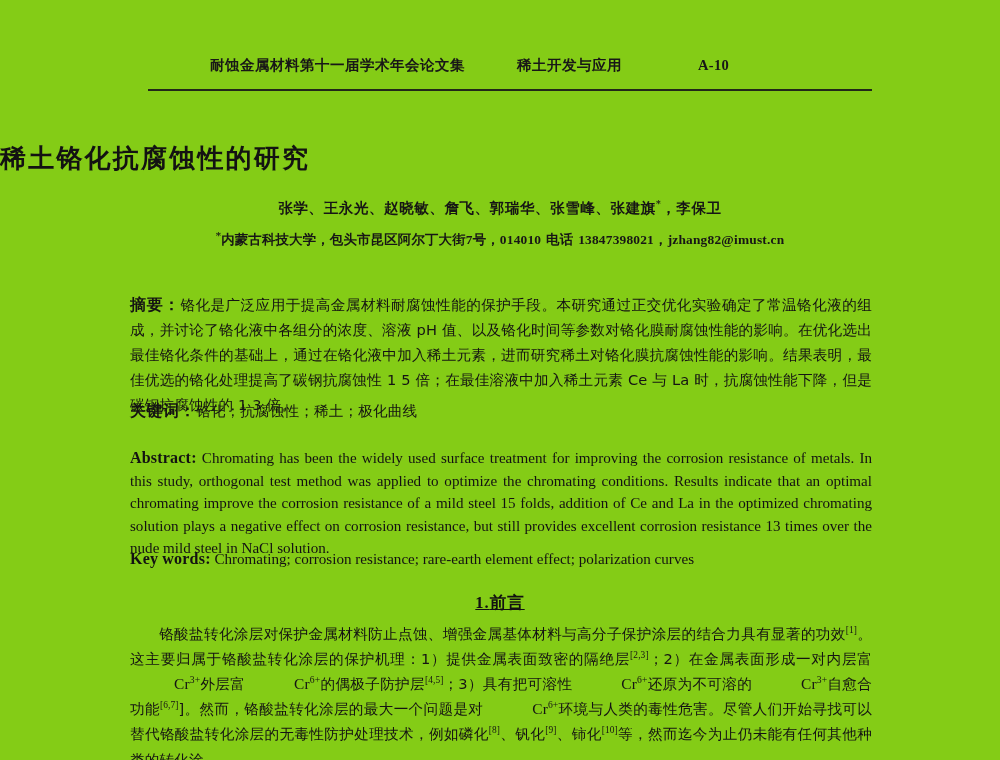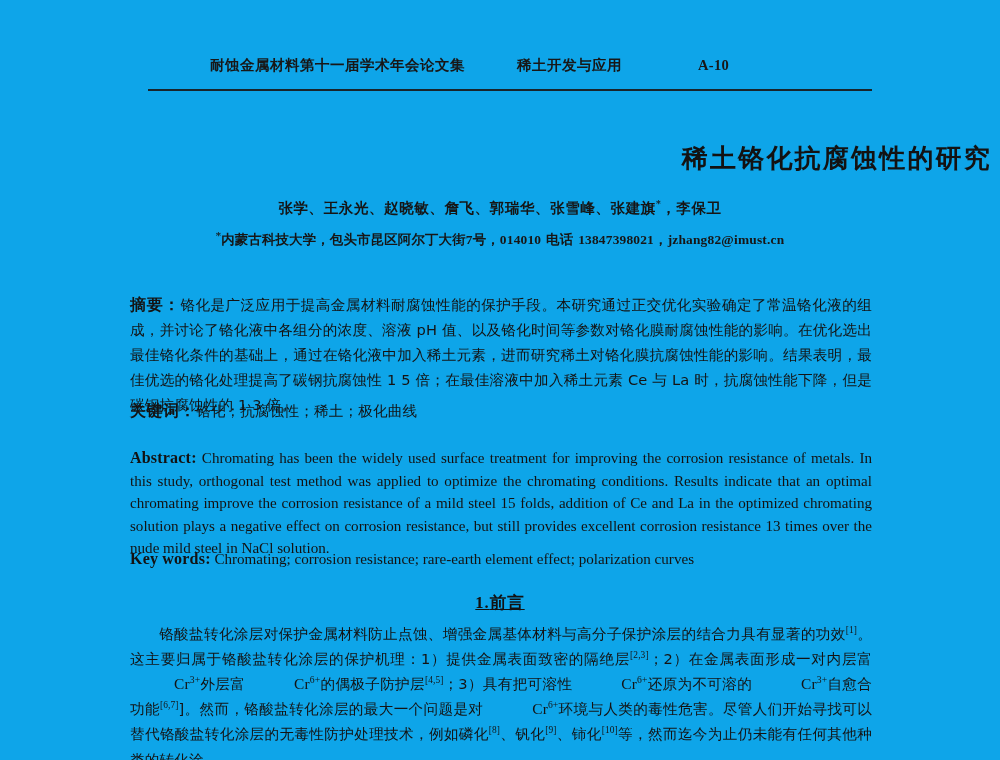--- a/index.html
+++ b/index.html
@@ -15,21 +15,21 @@
     color: #100f0f;
     position: relative;
     -webkit-font-smoothing: none;
   }
   .page {
     position: absolute;
     left: 0;
     top: 0;
     width: 1000px;
     height: 760px;
-    background: #0ea5e9;
+    background: #84cc16;
   }
 
   
   .running-header {
     position: absolute;
     left: 148px;
     top: 56px;
     width: 724px;
     display: flex;
     align-items: baseline;
@@ -53,21 +53,21 @@
     border-top: 2.2px solid #1a1a1a;
     opacity: 0.92;
   }
 
   
   .doc-title {
     position: absolute;
     left: 0;
     top: 124px;
     width: 992px;
-    text-align: right;
+    text-align: left;
     font-size: 26px;
     font-weight: 700;
     letter-spacing: 2.2px;
     color: #131212;
     font-family: "DejaVu Sans", "Liberation Sans", sans-serif;
   }
 
   
   .authors {
     position: absolute;

